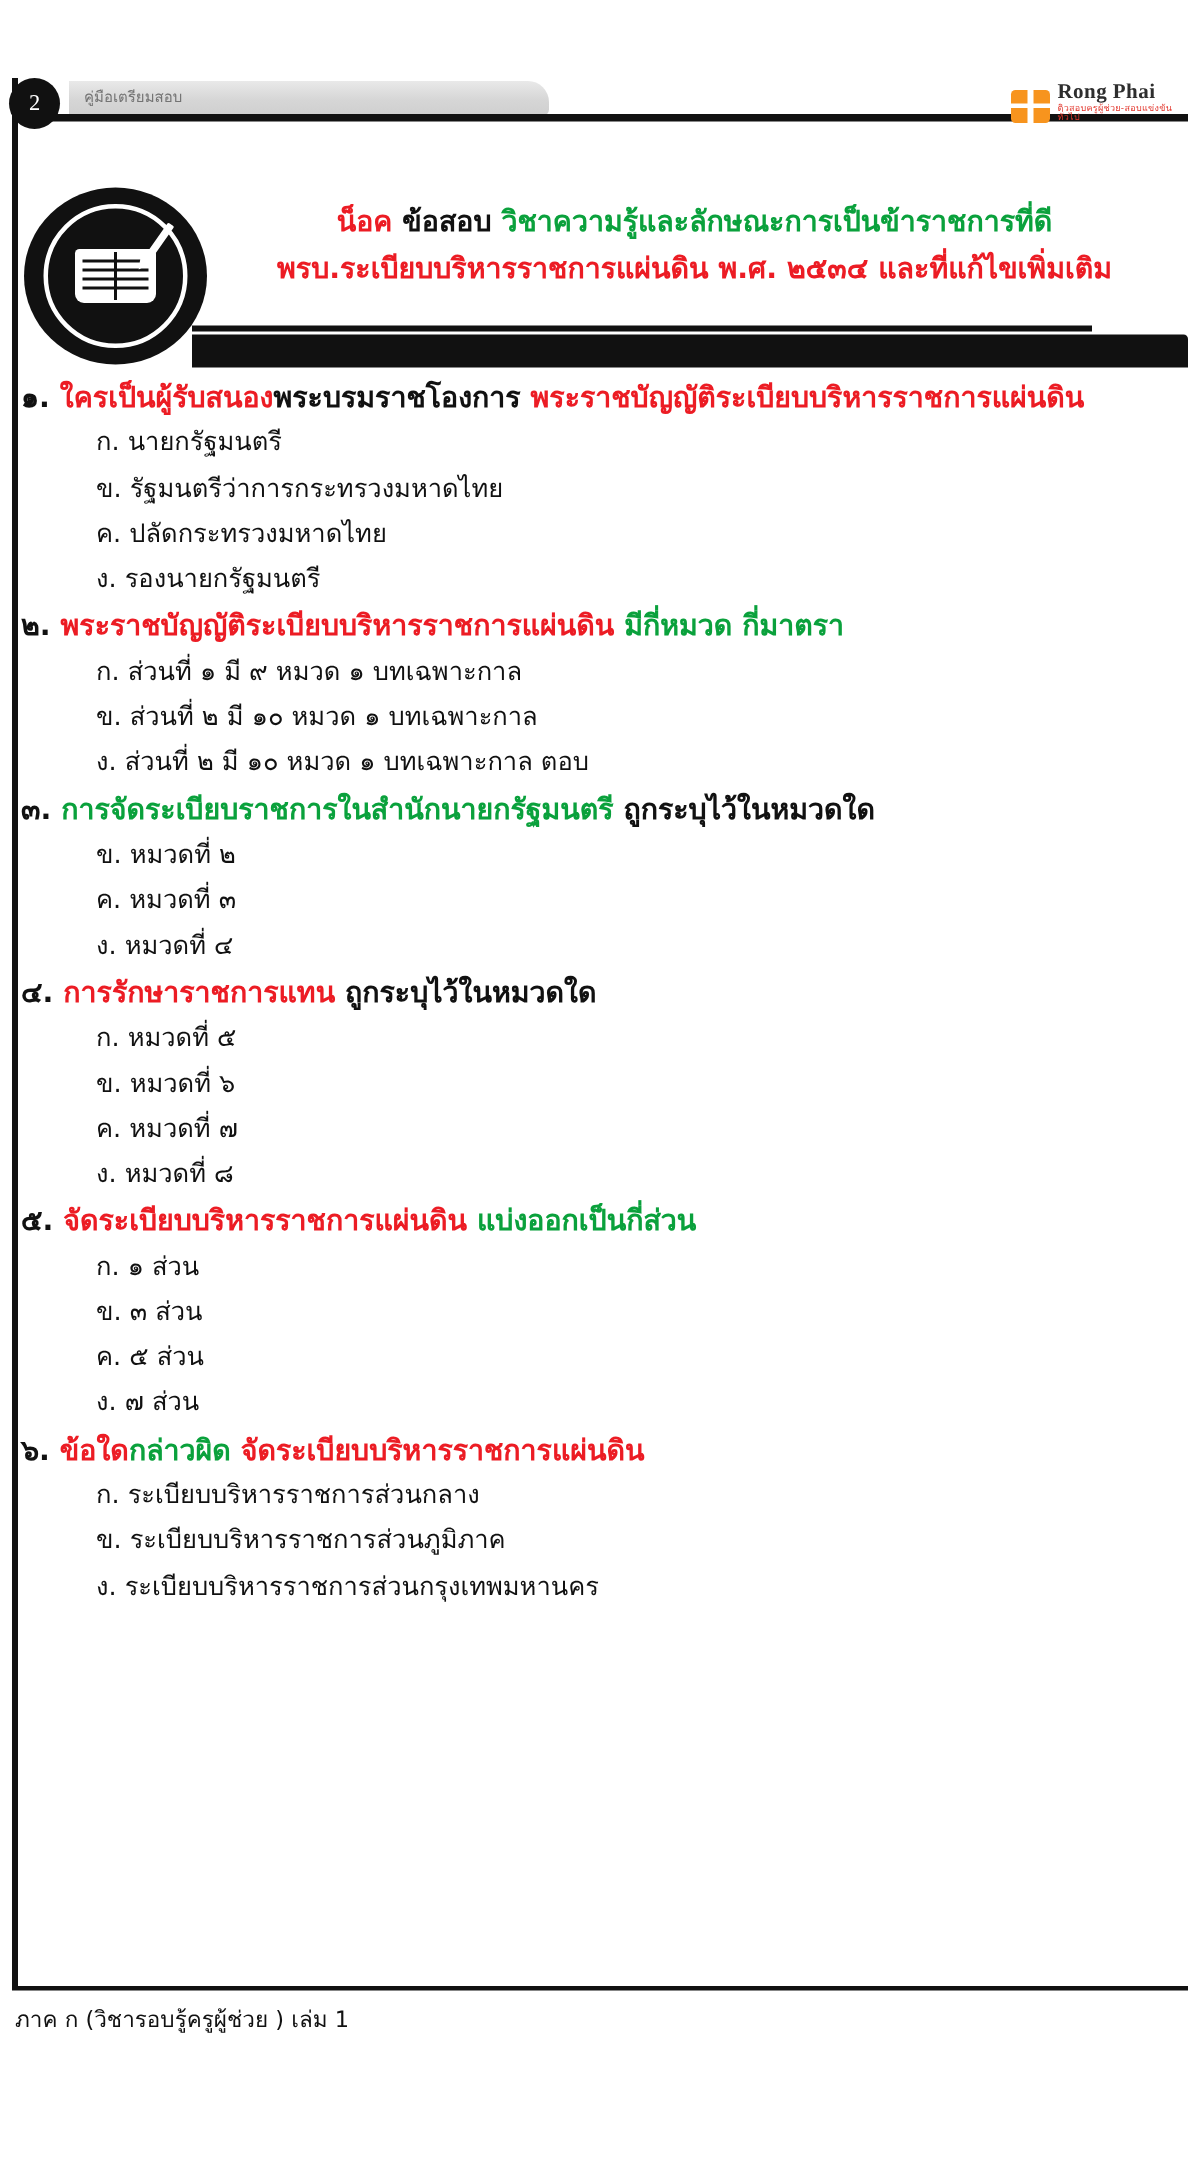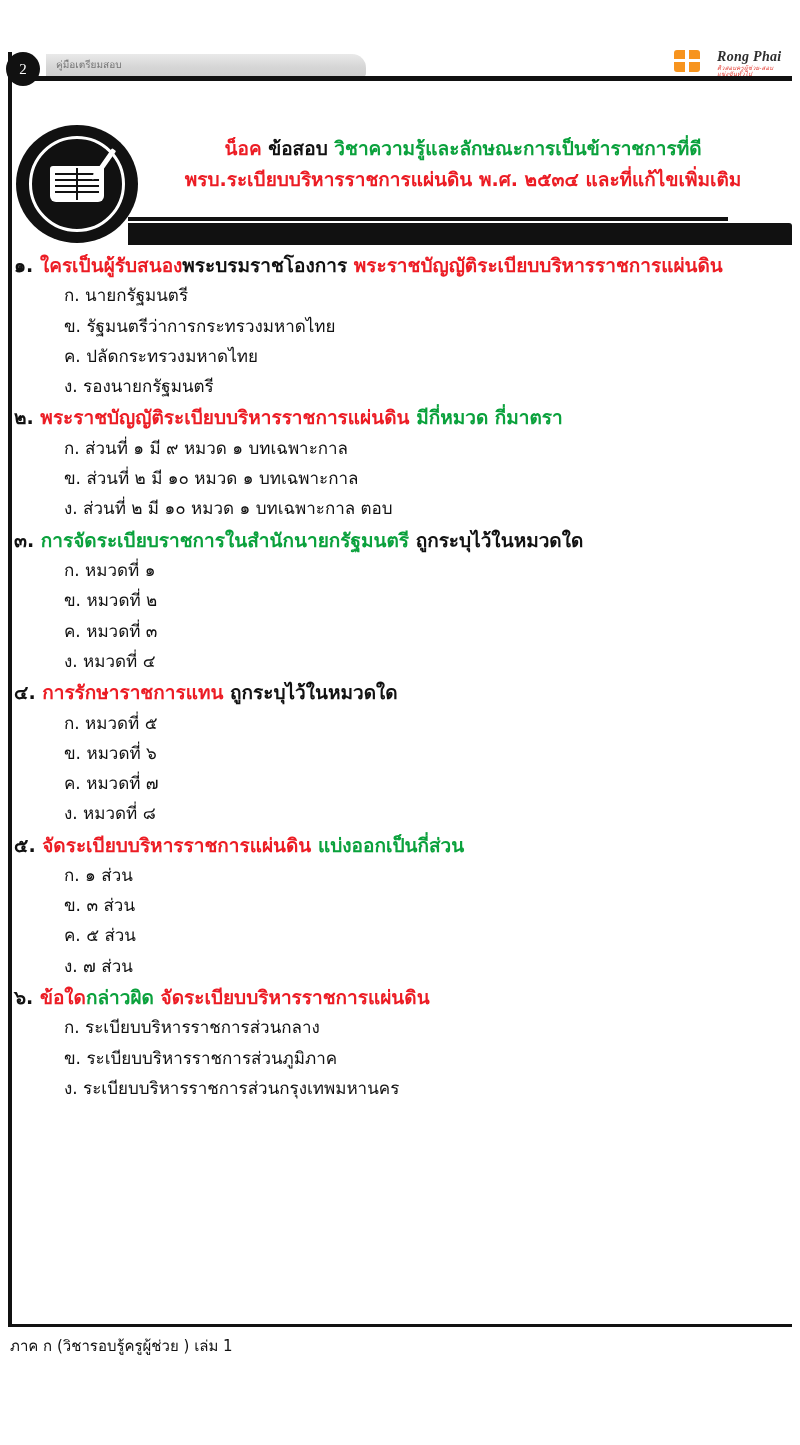--- a/index.html
+++ b/index.html
@@ -70,23 +70,22 @@
     left: 56px; top: 5px;
     font-size: 10px;
     color: #737373;
     font-family: "Liberation Sans", sans-serif;
   }
   .logo {
     position: absolute;
     right: 8px; top: -2px;
     width: 118px; height: 32px;
     display: flex;
-    align-items: flex-start;
-    gap: 17px;
-    font-style: italic;
+    align-items: flex-end;
+    gap: 5px;
   }
   .logo-mark {
     width: 26px; height: 22px;
     background: #f7941e;
     border-radius: 3px;
     position: relative;
     flex: none;
   }
   .logo-mark:before {
     content: "";
@@ -292,21 +291,20 @@
         <div class="choice">ง. รองนายกรัฐมนตรี</div>
       </div>
       <div class="q-block">
         <div class="q-line"><span class="q-num">๒. </span><span class="t-red">พระราชบัญญัติระเบียบบริหารราชการแผ่นดิน</span><span class="t-green"> มีกี่หมวด กี่มาตรา</span></div>
         <div class="choice">ก. ส่วนที่ ๑ มี ๙ หมวด ๑ บทเฉพาะกาล</div>
         <div class="choice">ข. ส่วนที่ ๒ มี ๑๐ หมวด ๑ บทเฉพาะกาล</div>
         <div class="choice">ง. ส่วนที่ ๒ มี ๑๐ หมวด ๑ บทเฉพาะกาล ตอบ</div>
       </div>
       <div class="q-block">
         <div class="q-line"><span class="q-num">๓. </span><span class="t-green">การจัดระเบียบราชการในสำนักนายกรัฐมนตรี</span><span class="t-black"> ถูกระบุไว้ในหมวดใด</span></div>
-        <div class="choice">ก. หมวดที่ ๑</div>
         <div class="choice">ข. หมวดที่ ๒</div>
         <div class="choice">ค. หมวดที่ ๓</div>
         <div class="choice">ง. หมวดที่ ๔</div>
       </div>
       <div class="q-block">
         <div class="q-line"><span class="q-num">๔. </span><span class="t-red">การรักษาราชการแทน</span><span class="t-black"> ถูกระบุไว้ในหมวดใด</span></div>
         <div class="choice">ก. หมวดที่ ๕</div>
         <div class="choice">ข. หมวดที่ ๖</div>
         <div class="choice">ค. หมวดที่ ๗</div>
         <div class="choice">ง. หมวดที่ ๘</div>

